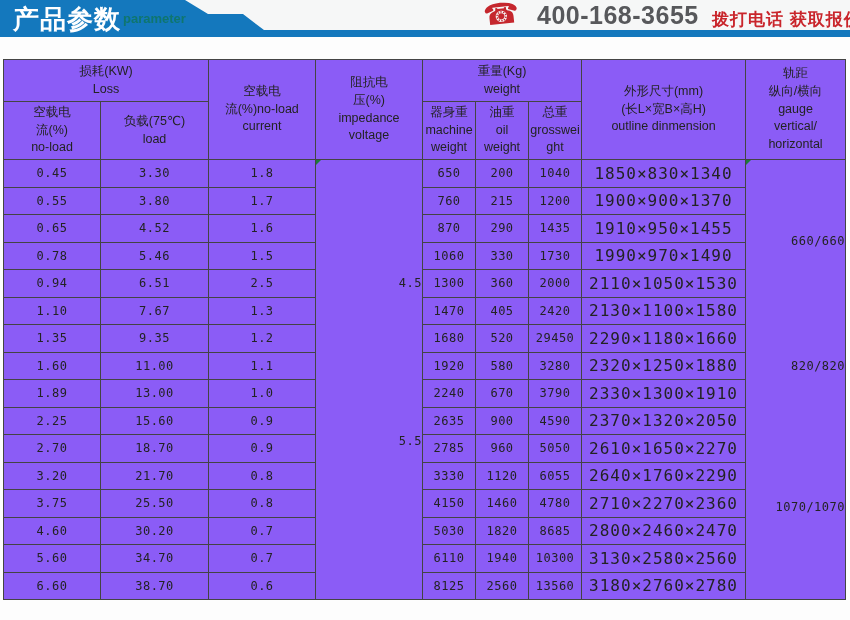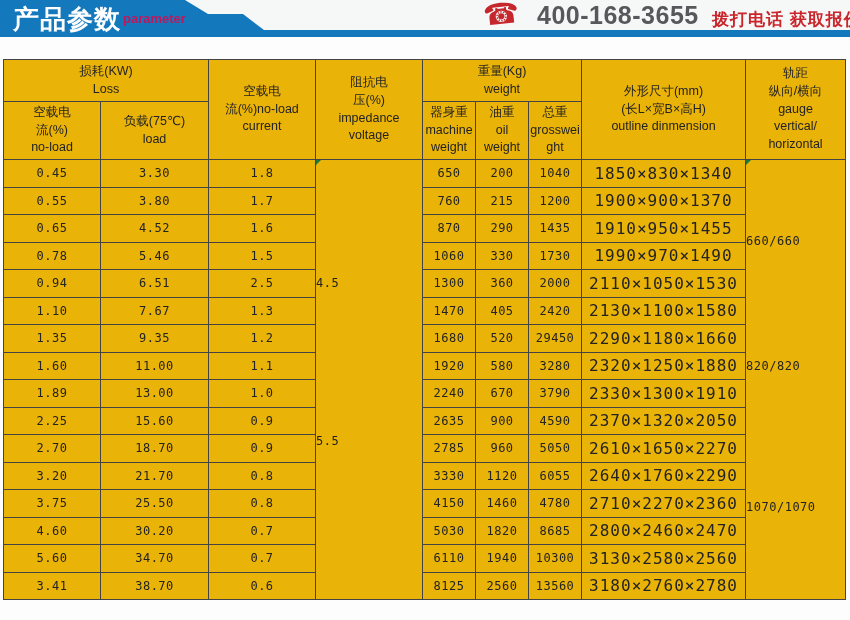--- a/index.html
+++ b/index.html
@@ -22,42 +22,42 @@
   }
   .title-wrap {
     position: absolute; left: 13px; top: 0; height: 37px;
     display: flex; align-items: center; gap: 2px; z-index: 2;
   }
   .page-title {
     color: #ffffff; font-size: 26px; font-weight: bold;
     line-height: 34px; letter-spacing: 1px;
   }
   .page-subtitle {
-    color: #be185d; font-size: 13px; font-weight: bold;
+    color: #0f766e; font-size: 13px; font-weight: bold;
     line-height: 24px;
   }
   .phone-wrap { position: absolute; left: 480px; top: 0; height: 32px; z-index: 2; }
   .phone-icon {
     position: absolute; left: 3px; top: -3px;
     color: #c5272d; font-size: 29px; transform: rotate(-6deg);
   }
   .phone-number {
     position: absolute; left: 57px; top: 1px;
     color: #57585b; font-size: 25px; font-weight: bold; letter-spacing: 0.5px;
     white-space: nowrap;
   }
   .quote-cta {
     position: absolute; left: 232px; top: 8px;
     color: #c9252b; font-size: 17px; font-weight: bold; letter-spacing: 1px;
     white-space: nowrap; cursor: pointer;
   }
   table.params {
     position: absolute; left: 3px; top: 59px;
     width: 842px; border-collapse: collapse; table-layout: fixed;
-    background: #eab308;
+    background: #8b5cf6;
   }
   table.params th, table.params td {
     border: 1px solid #444444;
     text-align: center; vertical-align: middle;
     color: #232323; overflow: hidden;
   }
   table.params th {
     font-size: 12.5px; font-weight: normal;
     white-space: pre-line; line-height: 1.42;
   }
@@ -65,21 +65,21 @@
   tr.hdr-row-2 { height: 58px; }
   tbody tr { height: 27.5px; margin-top: 23px; }
   tbody td {
     font-family: "DejaVu Sans Mono", "Liberation Mono", monospace;
     font-size: 12px; letter-spacing: 0.5px;
   }
   td.dims { letter-spacing: 1px; font-size: 16px; }
   td.merged-cell { position: relative; }
   .merged-val {
     position: absolute; left: 0; right: 0;
-    transform: translateY(-50%); text-align: left;
+    transform: translateY(-50%); text-align: right;
   }
   .comment-triangle {
     position: absolute; left: 0; top: 0; width: 0; height: 0;
     border-top: 5px solid #1e7a3c; border-right: 5px solid transparent;
   }
 </style>
 </head>
 <body>
 
 <div class="top-band"></div>
@@ -289,21 +289,21 @@
       <tr>
         <td>5.60</td>
         <td>34.70</td>
         <td>0.7</td>
         <td>6110</td>
         <td>1940</td>
         <td>10300</td>
         <td class="dims">3130×2580×2560</td>
       </tr>
       <tr>
-        <td>3.41</td>
+        <td>6.60</td>
         <td>38.70</td>
         <td>0.6</td>
         <td>8125</td>
         <td>2560</td>
         <td>13560</td>
         <td class="dims">3180×2760×2780</td>
       </tr>
     </tbody>
 </table>
 

